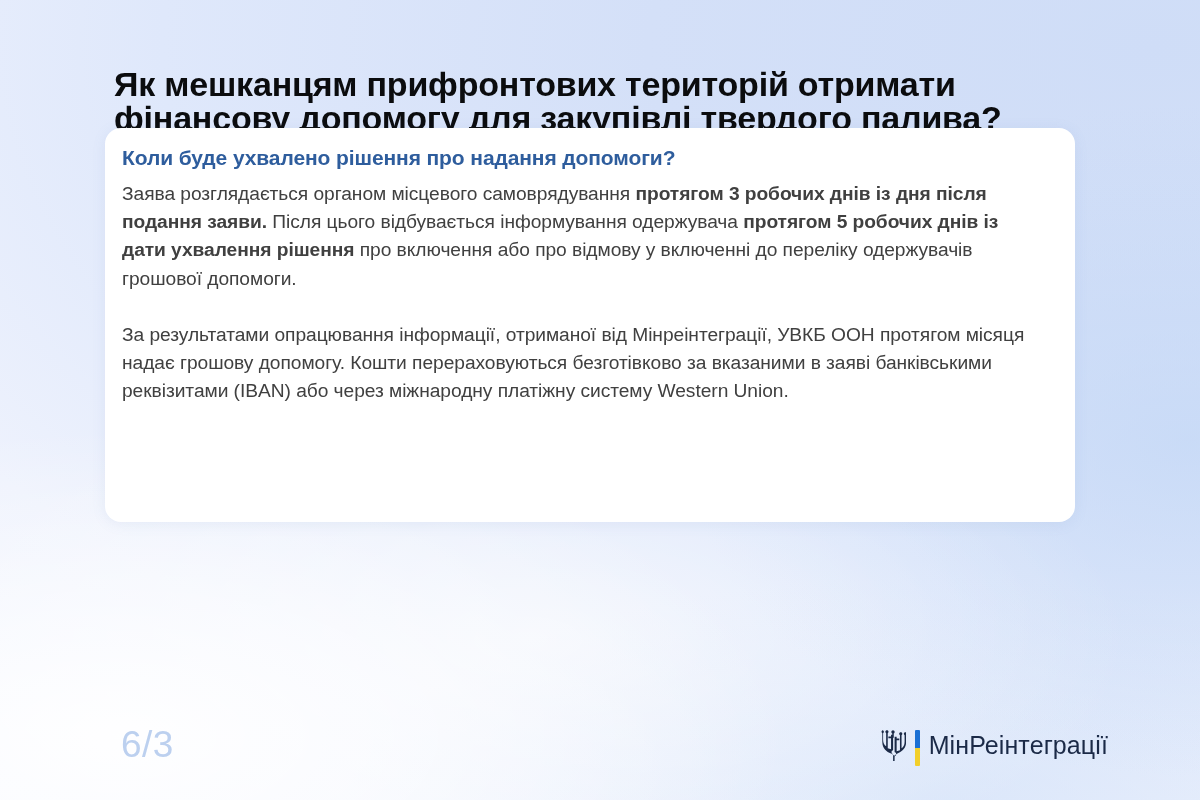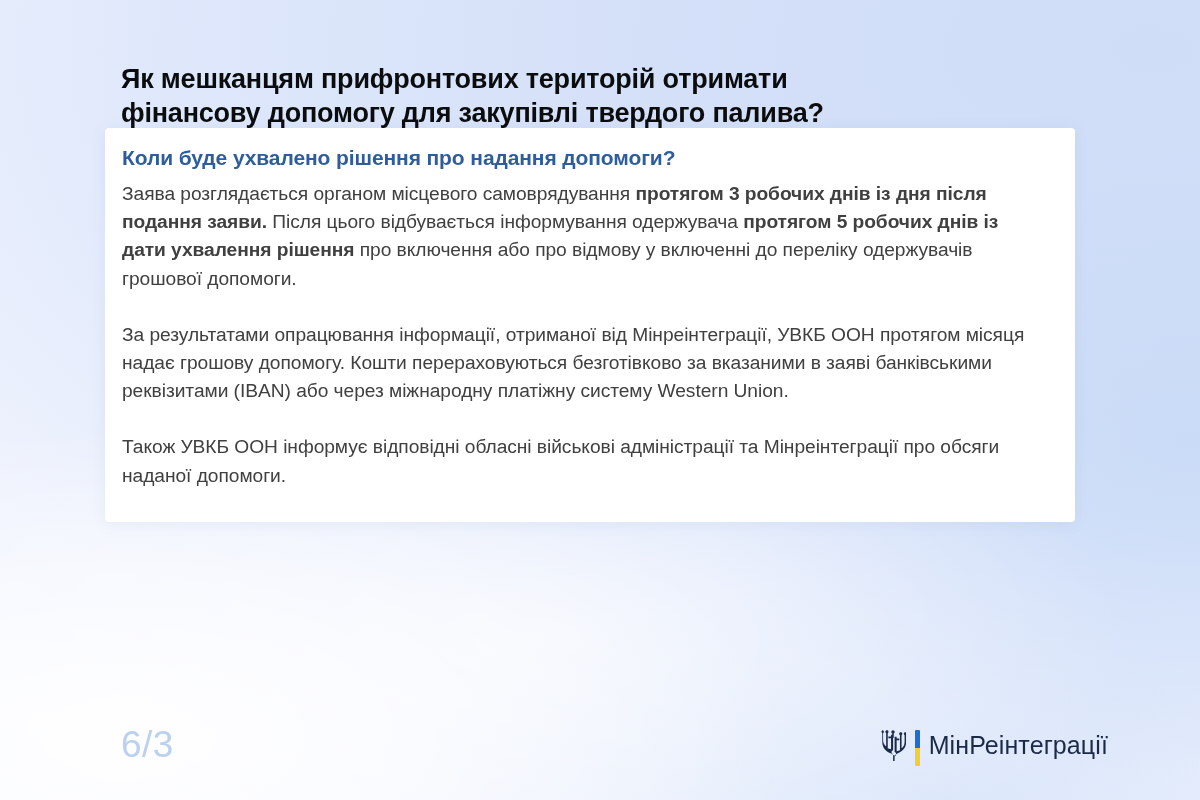--- a/index.html
+++ b/index.html
@@ -39,40 +39,40 @@
   
   #stage {
     position: absolute;
     inset: 0;
     z-index: 2;
   }
 
   
   #page-title {
     position: absolute;
-    left: 121px;
+    left: 114px;
     top: 44px;
     width: 900px;
     color: #0b0c0e;
-    font-size: 27px;
+    font-size: 34px;
     font-weight: 700;
     line-height: 34px;
     letter-spacing: -0.2px;
     white-space: pre-line;
   }
 
   
   #info-card {
     position: absolute;
     left: 105px;
     top: 128px;
     width: 970px;
     height: 394px;
     background: #ffffff;
-    border-radius: 4px;
+    border-radius: 16px;
     box-shadow: 0 2px 14px rgba(105,135,185,0.10);
     box-sizing: border-box;
     padding: 16px 30px 0 17px;
   }
   #card-heading {
     color: #2e5d9d;
     font-size: 21px;
     font-weight: 700;
     line-height: 28px;
     letter-spacing: -0.1px;
@@ -143,21 +143,20 @@
 <div id="stage">
 
   <h1 id="page-title">Як мешканцям прифронтових територій отримати
 фінансову допомогу для закупівлі твердого палива?</h1>
 
   <section id="info-card">
     <h2 id="card-heading">Коли буде ухвалено рішення про надання допомоги?</h2>
 
     <p class="card-paragraph"><span>Заява розглядається органом місцевого самоврядування </span><b>протягом 3 робочих днів із дня після подання заяви.</b><span> Після цього відбувається інформування одержувача </span><b>протягом 5 робочих днів із дати ухвалення рішення</b><span> про включення або про відмову у включенні до переліку одержувачів грошової допомоги.</span></p>
     <p class="card-paragraph"><span>За результатами опрацювання інформації, отриманої від Мінреінтеграції, УВКБ ООН протягом місяця надає грошову допомогу. Кошти перераховуються безготівково за вказаними в заяві банківськими реквізитами (IBAN) або через міжнародну платіжну систему Western Union.</span></p>
-    <p class="card-paragraph"><span>Також УВКБ ООН інформує відповідні обласні військові адміністрації та Мінреінтеграції про обсяги наданої допомоги.</span></p>
   </section>
 
   <div id="page-counter">6/3</div>
 
   <div id="brand-logo">
     <svg id="trident-icon" viewBox="0 0 52 68" aria-hidden="true">
       <g fill="#1b2a47">
         <path d="M26 0.5c1.9 0 3.3 1.5 3.3 3.3 0 1.3-.7 2.4-1.8 3v8.9h-3v-8.9c-1.1-.6-1.8-1.7-1.8-3C22.7 2 24.1.5 26 .5z"></path>
         <path d="M4.6 6.5c1.8 0 3.2 1.4 3.2 3.2 0 1.2-.6 2.2-1.6 2.8v12.8c0 6.3 2.4 10.6 6.1 13.2V12.5c-1-.6-1.6-1.6-1.6-2.8 0-1.8 1.4-3.2 3.2-3.2s3.2 1.4 3.2 3.2c0 1.2-.6 2.2-1.6 2.8v29.9c2.2 1 4.4 1.6 6.6 1.9V22.4h-5.3v-3.5h5.3v-3.3h4.1v30.3c-.7.6-1.3 1-1.8 1.4l-1.1.8v4.3c1 .7 2 1.6 2.9 2.6V68h3v-9.1c.9-1 1.9-1.9 2.9-2.6v-4.3l-1.1-.8c-.5-.4-1.1-.8-1.8-1.4V19.6h4.1v3.3h5.3v3.5h-5.3v21.9c2.2-.3 4.4-.9 6.6-1.9V16.5c-1-.6-1.6-1.6-1.6-2.8 0-1.8 1.4-3.2 3.2-3.2s3.2 1.4 3.2 3.2c0 1.2-.6 2.2-1.6 2.8v26.2c3.7-2.6 6.1-6.9 6.1-13.2V16.5c-1-.6-1.6-1.6-1.6-2.8 0-1.8 1.4-3.2 3.2-3.2s3.2 1.4 3.2 3.2c0 1.2-.6 2.2-1.6 2.8v12.8c0 13.6-8.4 20.2-17.5 23.6v.1c-2.4 1.1-4.6 2.7-6.4 4.6-1.8-1.9-4-3.5-6.4-4.6v-.1C13 49.5 4.6 42.9 4.6 29.3V12.5c-1-.6-1.6-1.6-1.6-2.8 0-1.8 1.4-3.2 3.2-3.2z" transform="translate(0,-6)"></path>
       </g>

